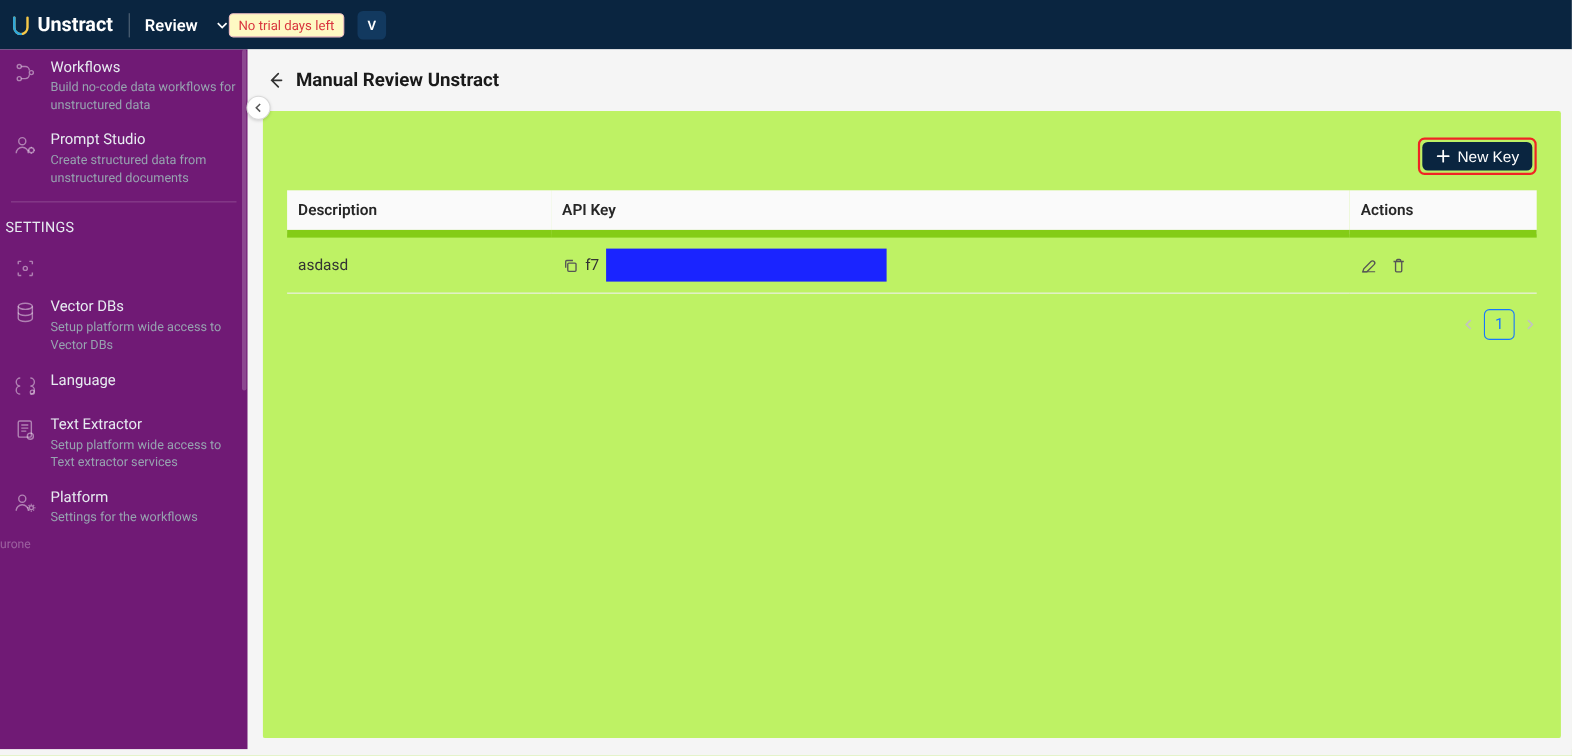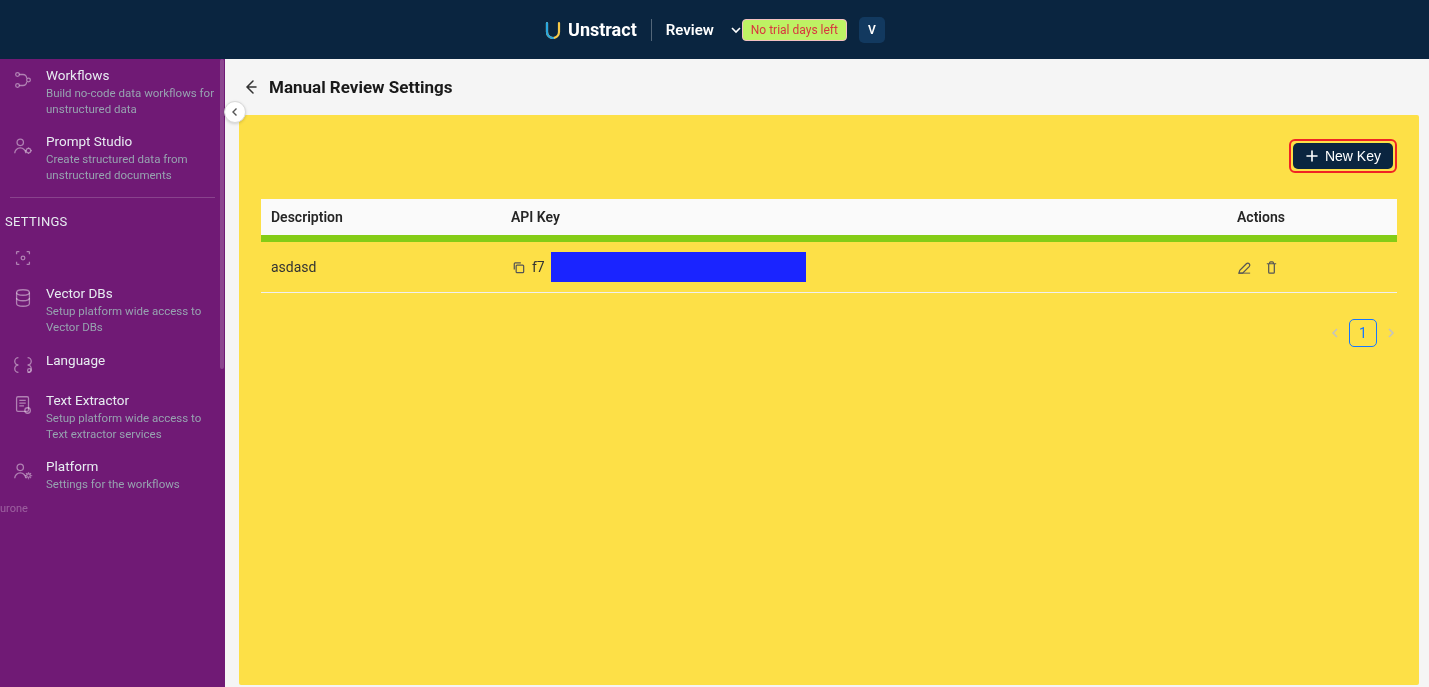--- a/index.html
+++ b/index.html
@@ -9,27 +9,27 @@
     }
     body {
       font-family: -apple-system, BlinkMacSystemFont, "Segoe UI", Roboto, "Helvetica Neue", Arial, sans-serif;
       width: 1429px;
       height: 687px;
       overflow: hidden;
       background: #f5f5f5;
     }
     
     .header {
-      height: 59px;
+      height: 45px;
       background: #0a2540;
       display: flex;
       align-items: center;
       padding: 0 10px;
       color: #fff;
-      justify-content: center;
+      justify-content: flex-start;
     }
     .header-left {
       display: flex;
       align-items: center;
       gap: 14px;
     }
     .logo {
       display: flex;
       align-items: center;
       gap: 6px;
@@ -52,21 +52,21 @@
       font-weight: 600;
       font-size: 15px;
       cursor: pointer;
     }
     .header-right {
       display: flex;
       align-items: center;
       gap: 12px;
     }
     .trial-badge {
-      background: #bef264;
+      background: #fef9c3;
       color: #d9363e;
       padding: 3px 8px;
       border-radius: 4px;
       font-size: 12px;
       border: 1px solid #f2c0c3;
     }
     .avatar {
       width: 26px;
       height: 26px;
       border-radius: 5px;
@@ -185,27 +185,26 @@
       font-weight: 700;
       font-size: 17px;
       color: #1a1a1a;
     }
     .content-wrap {
       flex: 1;
       padding: 0 10px 10px 14px;
       min-height: 0;
     }
     .card {
-      background: #fde047;
+      background: #bef264;
       height: 100%;
       padding: 24px 22px 16px 22px;
       display: flex;
       flex-direction: column;
       border-radius: 2px;
-      gap: 12px;
     }
     .card-toolbar {
       display: flex;
       justify-content: flex-end;
       margin-bottom: 14px;
     }
     .new-key-wrapper {
       border: 2px solid #f02424;
       border-radius: 6px;
       padding: 2px;
@@ -432,21 +431,21 @@
     </span>
   </div>
 
   <div class="main">
     <div class="page-header">
       <span>
         <svg width="16" height="16" viewBox="0 0 16 16">
             <path d="M10 2 l-6 6 l6 6 M4 8 h9" fill="none" stroke="#333" stroke-width="1.5" stroke-linecap="round"></path>
           </svg>
       </span>
-      <div class="page-title">Manual Review Settings</div>
+      <div class="page-title">Manual Review Unstract</div>
     </div>
 
     <div class="content-wrap">
       <div class="card">
         <div class="card-toolbar">
           <div class="new-key-wrapper">
             <button class="new-key-btn">
               <span>
                 <svg width="14" height="14" viewBox="0 0 14 14">
                     <path d="M7 2 v10 M2 7 h10" stroke="#fff" stroke-width="1.6" stroke-linecap="round"></path>

